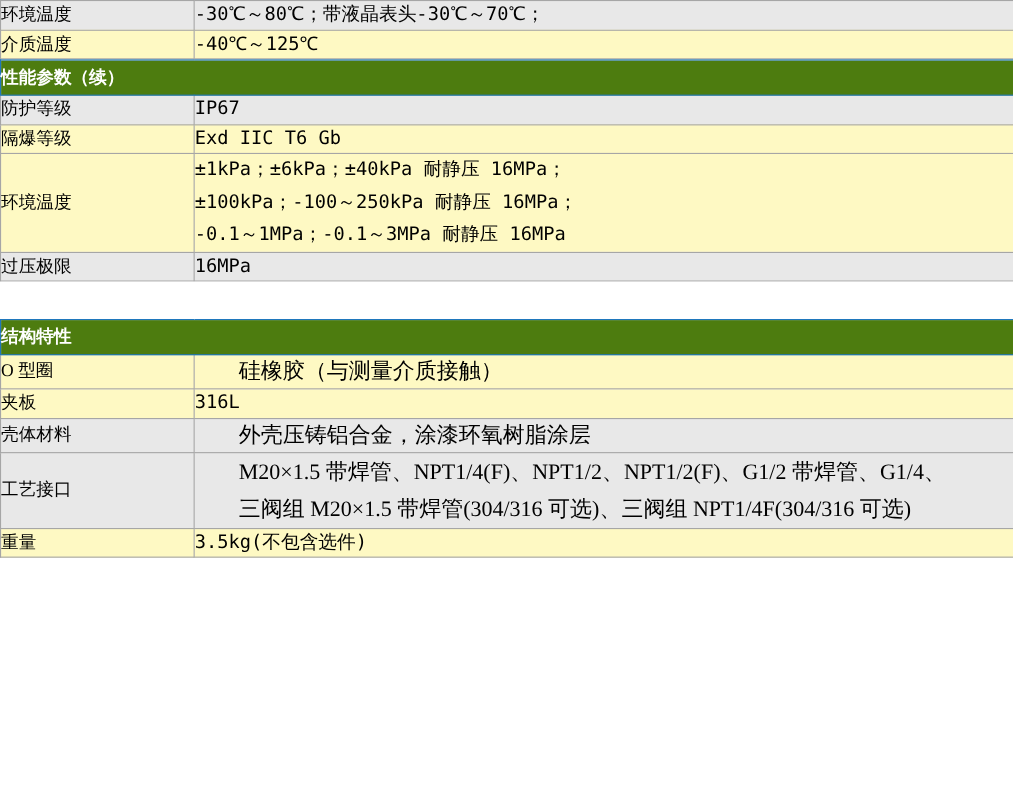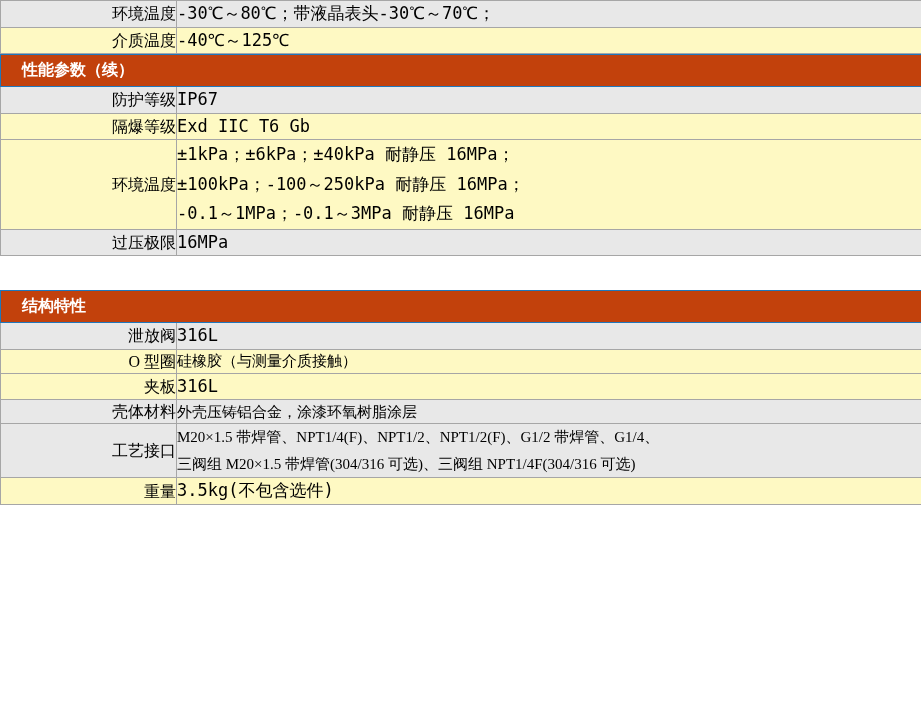--- a/index.html
+++ b/index.html
@@ -27,50 +27,51 @@
   }
   table.spec col.c1 { width: 176px; }
   table.spec col.c2 { width: 745px; }
 
   table.spec td {
     border: 1px solid #a6a6a6;
     padding: 0;
     vertical-align: middle;
   }
   td.label {
-    text-align: right;
+    text-align: left;
     font-size: 16px;
     font-family: "Liberation Serif", "DejaVu Serif", serif;
     padding: 5px 4px;
     line-height: 1.45;
   }
   td.value {
     text-align: left;
     font-size: 17px;
     font-family: "DejaVu Sans Mono", monospace;
     padding: 5px 10px;
     line-height: 1.5;
   }
   td.value.serif {
     font-family: "Liberation Serif", "DejaVu Serif", serif;
-    font-size: 15px;
+    font-size: 20px;
+    padding-left: 40px;
   }
   tr.shaded td {
     background: #e8e8e8;
   }
   tr.plain td {
     background: #fef9c3;
   }
   tr.section td {
-    background: #c2410c;
+    background: #4d7c0f;
     color: #ffffff;
     font-weight: bold;
     font-size: 16px;
     text-align: left;
-    padding: 5px 21px;
+    padding: 5px 0;
     border: 1px solid #1f77bc;
     font-family: "Liberation Serif", "DejaVu Serif", serif;
   }
   .multi-line {
     display: block;
   }
   .multi-line span.ln {
     display: block;
     padding: 2px 0;
   }
@@ -139,24 +140,20 @@
 
   <table class="spec">
     <colgroup>
         <col class="c1">
         <col class="c2">
       </colgroup>
     <tbody>
       <tr class="section">
         <td colspan="2">结构特性</td>
       </tr>
-      <tr class="shaded">
-        <td class="label">泄放阀</td>
-        <td class="value">316L</td>
-      </tr>
       <tr class="plain">
         <td class="label">O 型圈</td>
         <td class="value serif">硅橡胶（与测量介质接触）</td>
       </tr>
       <tr class="plain">
         <td class="label">夹板</td>
         <td class="value">316L</td>
       </tr>
       <tr class="shaded">
         <td class="label">壳体材料</td>

